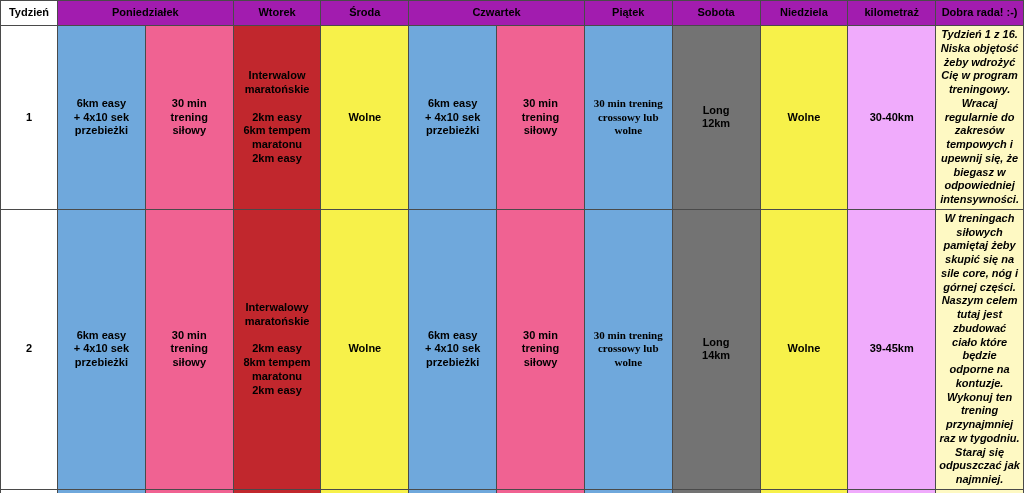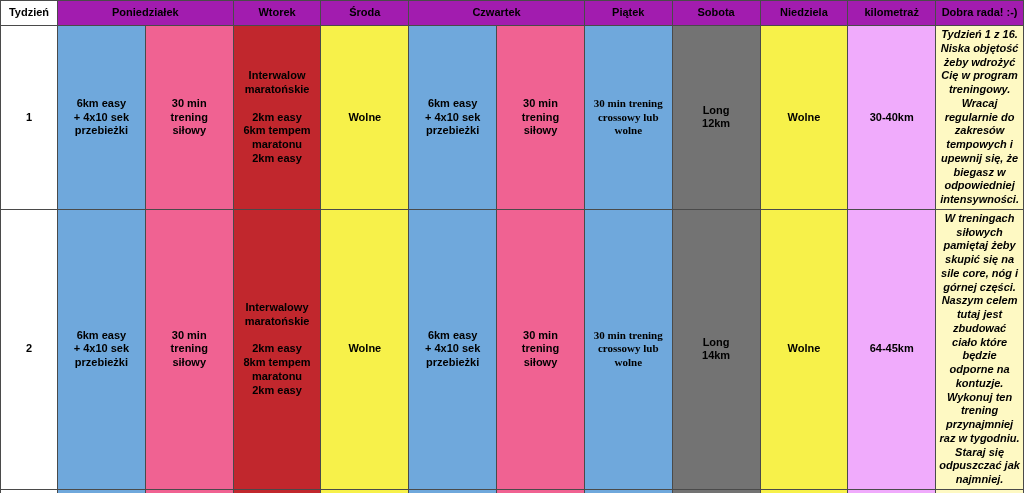--- a/index.html
+++ b/index.html
@@ -170,21 +170,21 @@
             <span class="cellline">crossowy lub wolne</span>
           </td>
         <td class="c-sun">
             <span class="cellline">Long</span>
             <span class="cellline">14km</span>
           </td>
         <td class="c-nd">
             <span class="cellline">Wolne</span>
           </td>
         <td class="c-km">
-            <span class="cellline">64-45km</span>
+            <span class="cellline">39-45km</span>
           </td>
         <td class="c-note">
             <span class="cellline">W treningach siłowych pamiętaj żeby skupić się na sile core, nóg i górnej części. Naszym celem tutaj jest zbudować ciało które będzie odporne na kontuzje. Wykonuj ten trening przynajmniej raz w tygodniu. Staraj się odpuszczać jak najmniej.</span>
           </td>
       </tr>
       <tr class="r3">
         <td class="c-week"></td>
         <td class="c-mon"></td>
         <td class="c-tue"></td>
         <td class="c-wed"></td>

